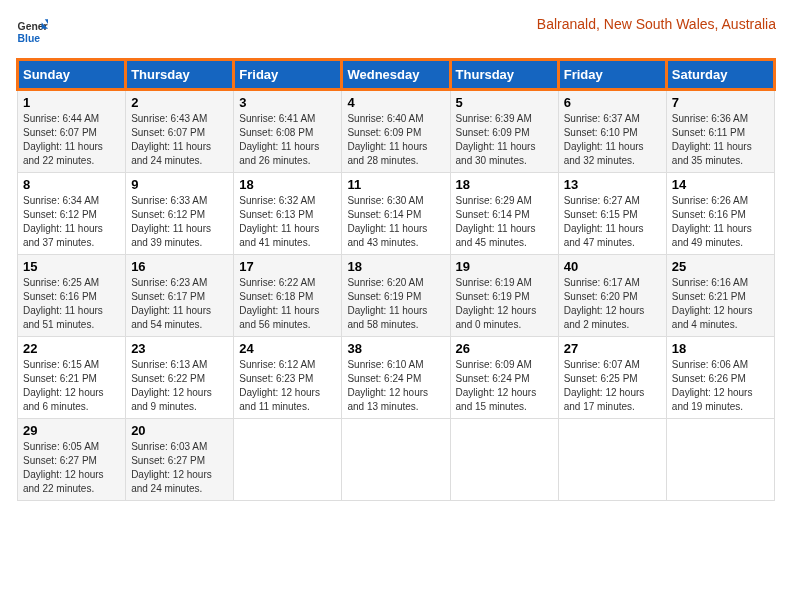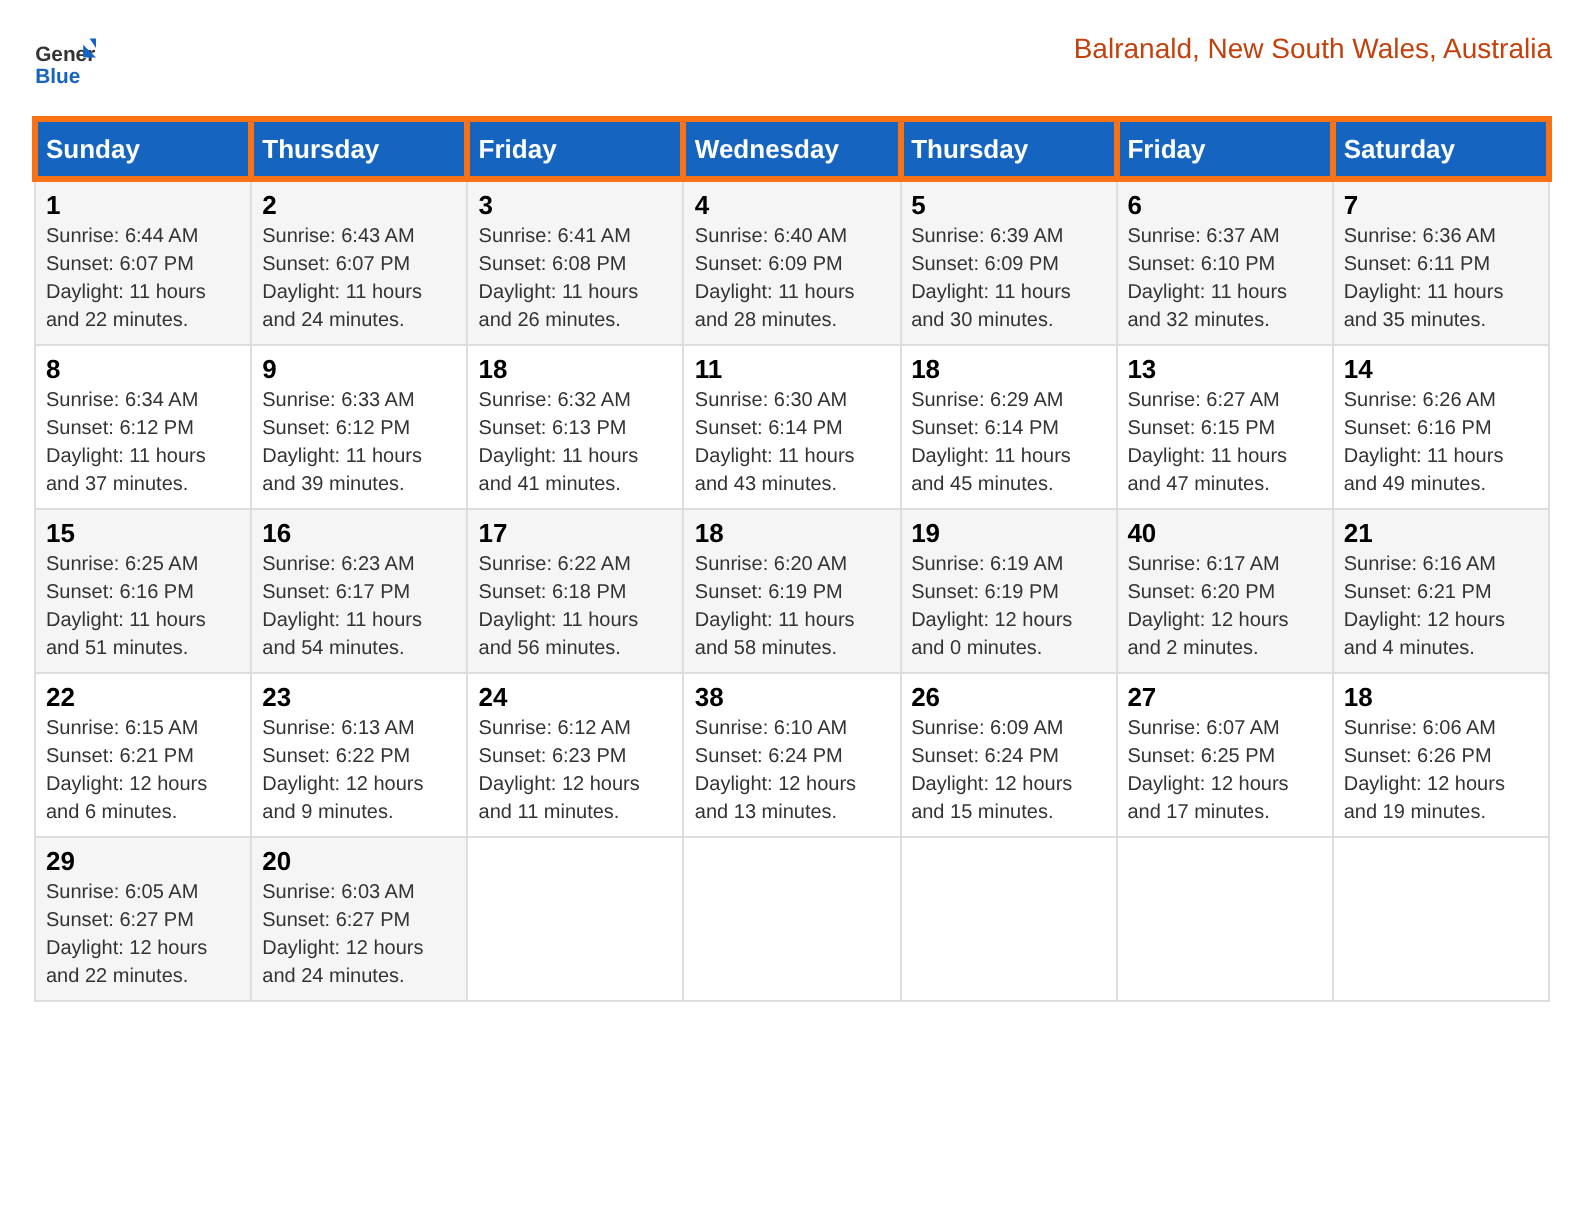--- a/index.html
+++ b/index.html
@@ -192,21 +192,21 @@
         </td>
         <td>
           <span class="day-number">19</span>
           <div class="day-info">Sunrise: 6:19 AM<br>Sunset: 6:19 PM<br>Daylight: 12 hours and 0 minutes.</div>
         </td>
         <td>
           <span class="day-number">40</span>
           <div class="day-info">Sunrise: 6:17 AM<br>Sunset: 6:20 PM<br>Daylight: 12 hours and 2 minutes.</div>
         </td>
         <td>
-          <span class="day-number">21</span>
+          <span class="day-number">25</span>
           <div class="day-info">Sunrise: 6:16 AM<br>Sunset: 6:21 PM<br>Daylight: 12 hours and 4 minutes.</div>
         </td>
       </tr>
       <tr>
         <td>
           <span class="day-number">22</span>
           <div class="day-info">Sunrise: 6:15 AM<br>Sunset: 6:21 PM<br>Daylight: 12 hours and 6 minutes.</div>
         </td>
         <td>
           <span class="day-number">23</span>

